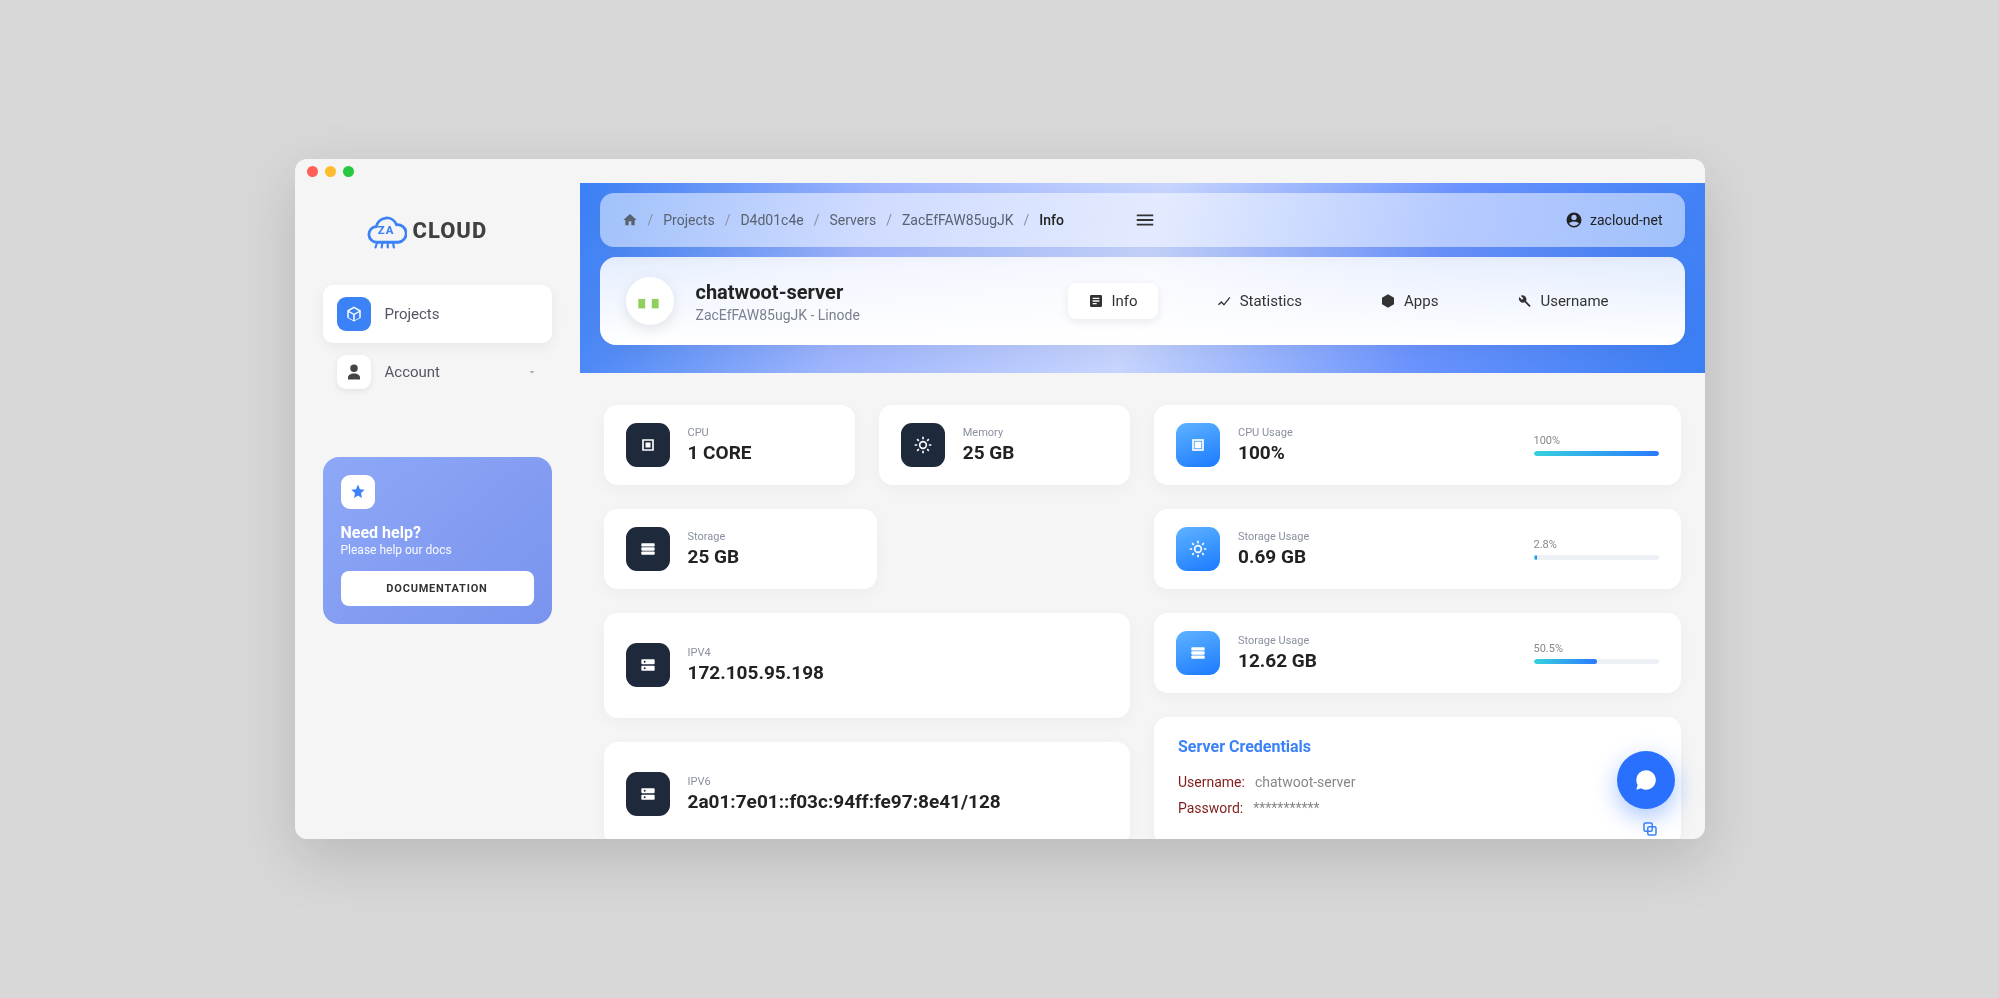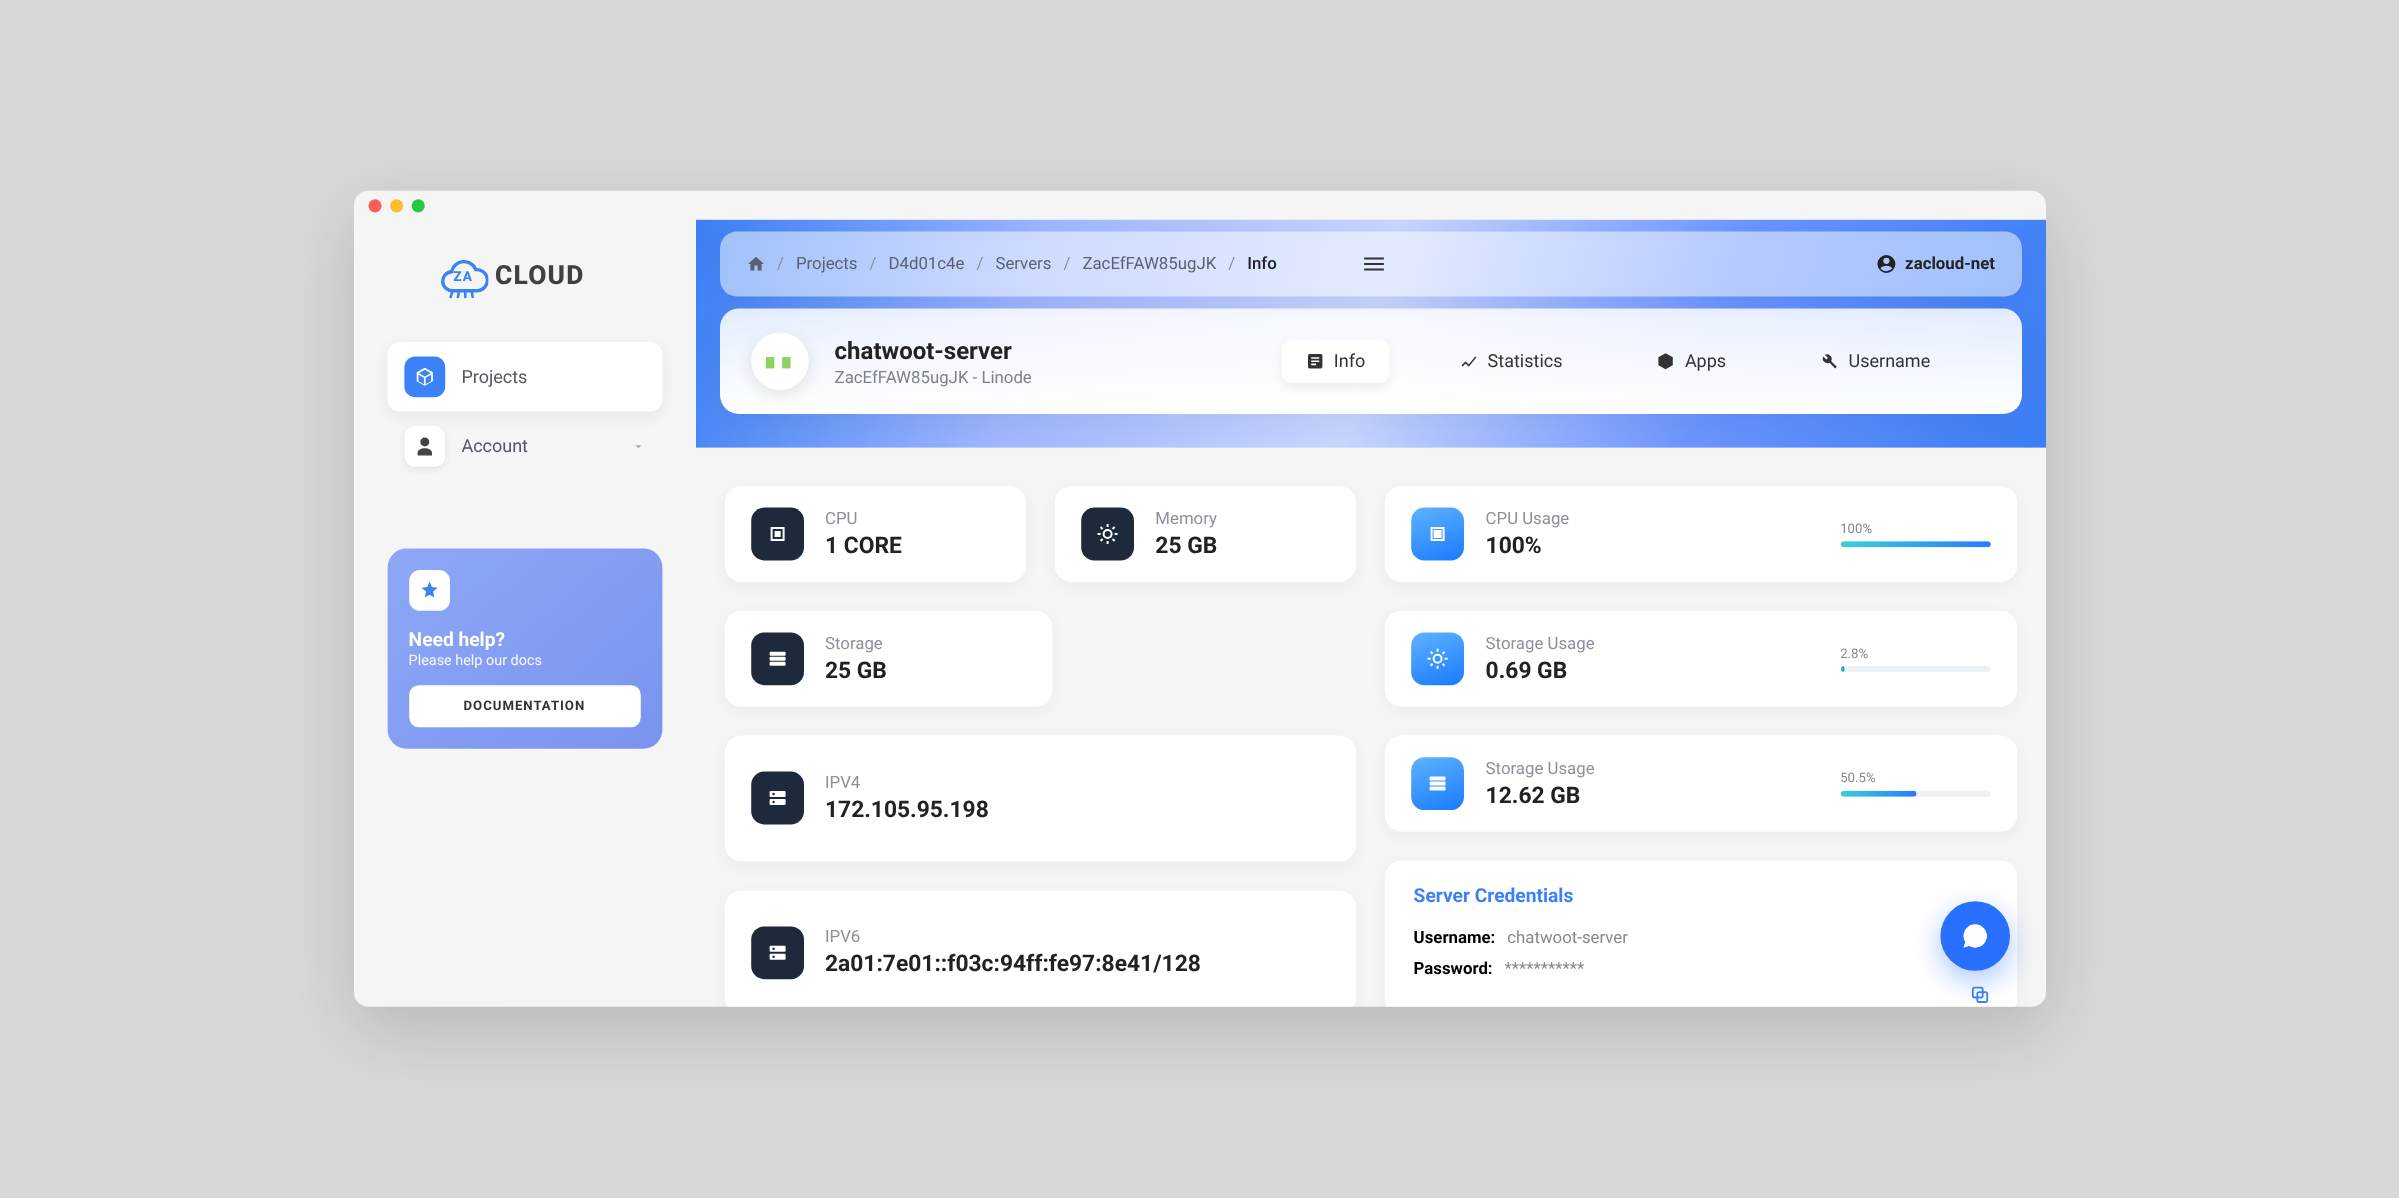--- a/index.html
+++ b/index.html
@@ -26,46 +26,46 @@
 .main { flex: 1; position: relative; overflow: hidden; }
 .banner { position: absolute; top: 0; left: 0; right: 0; height: 190px; background: linear-gradient(105deg, #3a7ff5 0%, #9fb6ff 25%, #c8d6ff 50%, #6b94ff 75%, #3a7ff5 100%); }
 .inner { position: relative; padding: 10px 20px 0 20px; }
 .topbar { background: rgba(255,255,255,0.5); backdrop-filter: blur(8px); border-radius: 14px; padding: 16px 22px; display: flex; align-items: center; box-shadow: 0 4px 20px rgba(0,0,0,0.05); }
 .crumbs { display: flex; align-items: center; gap: 10px; font-size: 14px; color: #5a6270; }
 .crumbs a { color: #5a6270; text-decoration: none; cursor: pointer; }
 .crumbs .sep { color: #8a90a0; }
 .crumbs .cur { color: #222; font-weight: 500; }
 .burger { margin-left: 70px; cursor: pointer; color: #333; }
 .spacer { flex: 1; }
-.user { display: flex; align-items: center; gap: 7px; color: #222; font-weight: 700; font-size: 14px; }
+.user { display: flex; align-items: center; gap: 7px; color: #222; font-weight: 400; font-size: 14px; }
 .header-card { margin-top: 10px; background: linear-gradient(180deg, rgba(255,255,255,0.85), #fff); border-radius: 16px; padding: 20px 26px; display: flex; align-items: center; box-shadow: 0 8px 28px rgba(0,0,0,0.06); }
 .pause-btn { width: 48px; height: 48px; background: #fff; border-radius: 50%; display: flex; align-items: center; justify-content: center; box-shadow: 0 4px 14px rgba(0,0,0,0.1); cursor: pointer; margin-right: 22px; }
 .pause-btn span { color: #8fd15f; font-size: 18px; font-weight: 900; letter-spacing: 2px; }
 .srv-title { font-size: 20px; font-weight: 700; color: #222; }
 .srv-sub { font-size: 14px; color: #7a8090; margin-top: 3px; }
 .tabs { display: flex; gap: 38px; margin-left: auto; align-items: center; padding-right: 30px; }
 .tab { display: flex; align-items: center; gap: 8px; font-size: 15px; color: #333; cursor: pointer; padding: 9px 20px; border-radius: 8px; }
 .tab.active { background: #fff; box-shadow: 0 3px 10px rgba(0,0,0,0.08); }
 .content { display: flex; gap: 24px; margin-top: 60px; padding: 0 4px; }
 .col { flex: 1; display: flex; flex-direction: column; gap: 24px; }
 .col.right { flex: 1; }
 .row2 { display: flex; gap: 24px; }
 .card { background: #fff; border-radius: 14px; padding: 18px 22px; display: flex; align-items: center; gap: 18px; box-shadow: 0 4px 16px rgba(0,0,0,0.04); flex: 1; }
 .ic-dark { width: 44px; height: 44px; border-radius: 11px; background: #1e293b; color: #fff; display: flex; align-items: center; justify-content: center; flex-shrink: 0; }
 .ic-blue { width: 44px; height: 44px; border-radius: 11px; background: linear-gradient(160deg, #5fb3ff, #1a7aff); color: #fff; display: flex; align-items: center; justify-content: center; flex-shrink: 0; }
-.stat-lbl { font-size: 14px; color: #8a90a0; margin-bottom: 2px; }
+.stat-lbl { font-size: 11px; color: #8a90a0; margin-bottom: 2px; }
 .stat-val { font-size: 19px; font-weight: 700; color: #222; }
 .usage-card .bar-wrap { margin-left: auto; width: 125px; }
 .bar-pct { font-size: 11px; color: #888; text-align: left; margin-bottom: 4px; }
 .bar-track { height: 5px; background: #edf0f5; border-radius: 3px; overflow: hidden; position: relative; }
 .bar-fill { height: 100%; background: linear-gradient(90deg, #36d1dc, #2a7aff); border-radius: 3px; }
 .cred-card { background: #fff; border-radius: 14px; padding: 20px 24px; box-shadow: 0 4px 16px rgba(0,0,0,0.04); position: relative; }
 .cred-title { font-size: 16px; font-weight: 700; color: #3b82f6; margin-bottom: 18px; }
 .cred-row { display: flex; gap: 10px; font-size: 14px; margin-bottom: 10px; }
-.cred-key { font-weight: 700; color: #000000; }
+.cred-key { font-weight: 400; color: #7f1d1d; }
 .cred-val { color: #888; }
 .copy-ic { position: absolute; right: 22px; bottom: 8px; color: #3b82f6; cursor: pointer; }
 .fab { position: absolute; right: 30px; bottom: 30px; width: 58px; height: 58px; border-radius: 50%; background: #2a70ff; display: flex; align-items: center; justify-content: center; box-shadow: 0 8px 24px rgba(42,112,255,0.4); cursor: pointer; }
 .fab svg { width: 26px; height: 26px; }
 svg { display: block; }
 </style>
 </head>
 <body>
 
 <div class="window">

